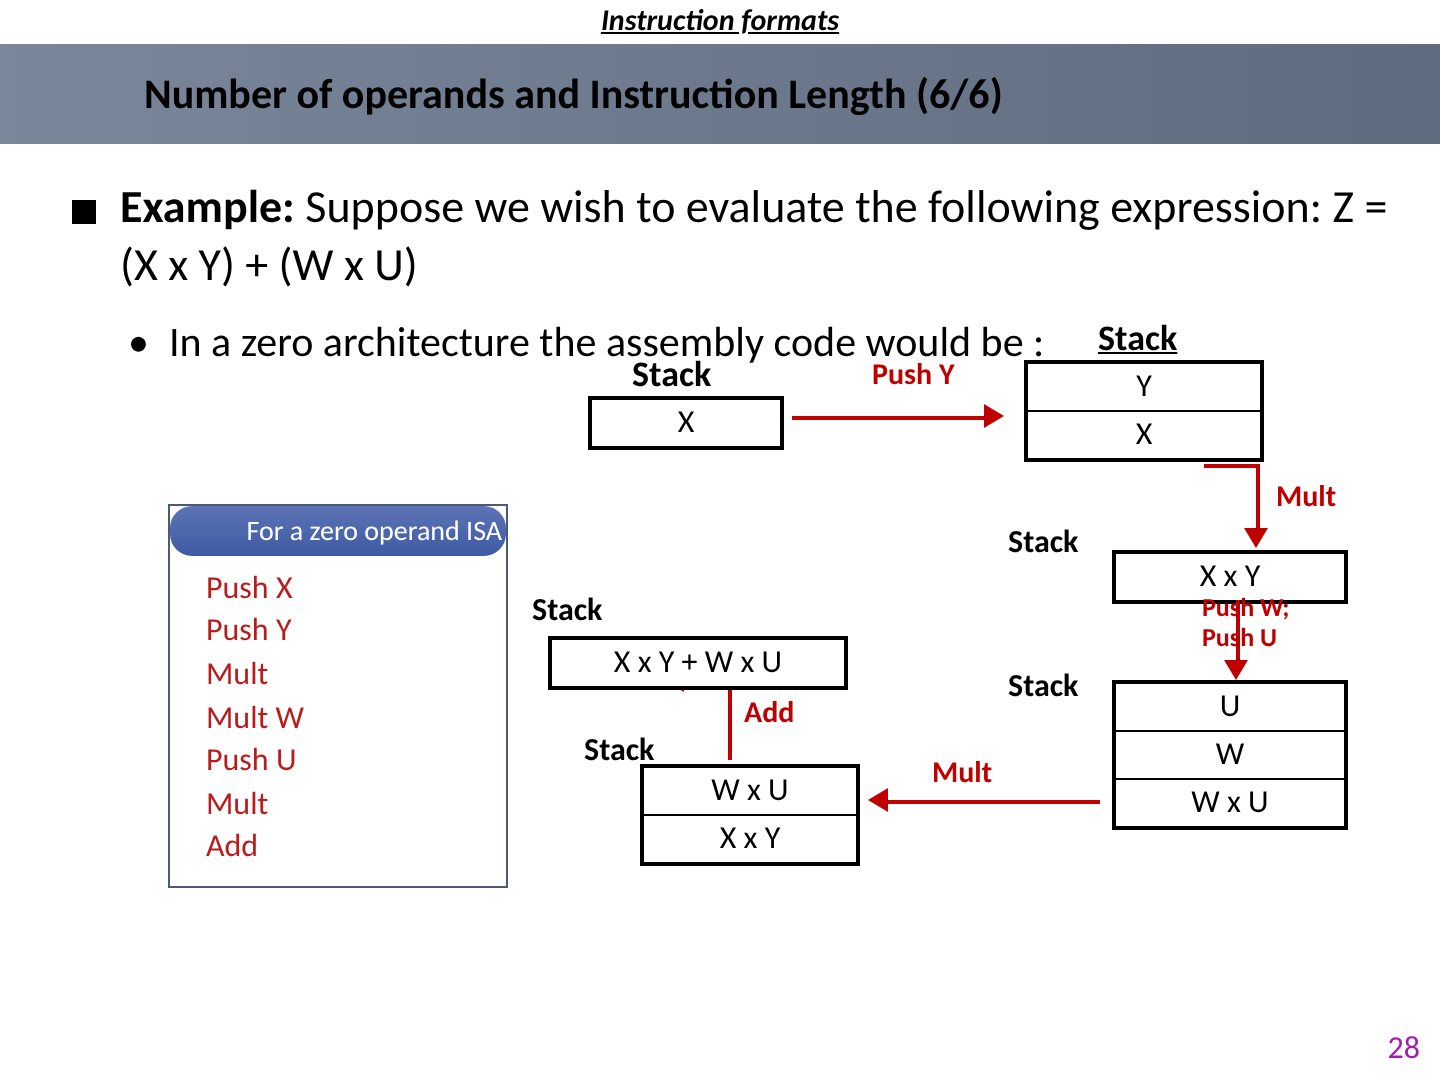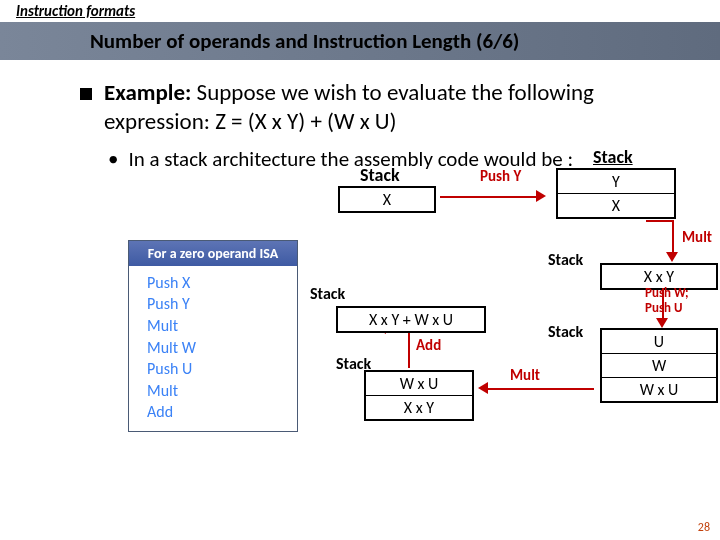--- a/index.html
+++ b/index.html
@@ -11,36 +11,36 @@
     position: relative;
     overflow: hidden;
   }
   .topic {
     font-style: italic;
     font-weight: bold;
     font-size: 15px;
     text-decoration: underline;
     padding: 2px 16px;
     color: #000;
+    text-align: center;
   }
   .titlebar {
     background: linear-gradient(to right, #7a8699 0%, #5f6b7e 100%);
-    height: 38px;
+    height: 50px;
     display: flex;
     align-items: center;
-    padding-left: 90px;
+    padding-left: 72px;
   }
   .title {
     font-weight: bold;
     font-size: 21px;
     color: #000;
   }
   .content {
     padding: 18px 24px 0 24px;
-    margin-left: 44px;
   }
   .bullet-main {
     display: flex;
     font-size: 23px;
     line-height: 1.25;
     margin-bottom: 10px;
     color: #000;
   }
   .bullet-main .sq {
     width: 12px; height: 12px; background:#000; flex:0 0 12px; margin:10px 12px 0 12px;
@@ -61,30 +61,31 @@
   .isa-box {
     position: absolute;
     left: 60px; top: 72px;
     width: 170px;
     border: 1px solid #4a5a75;
     background:#fff;
   }
   .isa-head {
     background: linear-gradient(#5d74b5,#3e5aa3);
     color:#fff;
-    font-weight:bold;
+    font-weight:normal;
     font-size:14px;
-    text-align:center;
+    text-align:right;
     padding:4px 2px;
+    border-radius:11px;
   }
   .isa-body {
     padding: 6px 0 8px 18px;
     font-size:16px;
     line-height:1.35;
-    color:#3b82f6;
+    color:#b91c1c;
   }
   .stack-label {
     position:absolute;
     font-weight:bold;
     font-size:18px;
     color:#000;
   }
   .stack-box {
     position:absolute;
     border:2px solid #000;
@@ -123,42 +124,42 @@
     width:0;height:0;
     border-left:6px solid transparent;
     border-right:6px solid transparent;
     border-top:10px solid #c00000;
   }
   .arrow-line-h { position:absolute; height:2px; background:#c00000; }
   .arrow-line-v { position:absolute; width:2px; background:#c00000; }
   .page-num {
     position:absolute;
     right:10px; bottom:6px;
-    font-size:12px;
-    color:#c2410c;
+    font-size:16px;
+    color:#a21caf;
   }
 </style>
 </head>
 <body>
 
 <div class="topic">Instruction formats</div>
 <div class="titlebar">
   <div class="title">Number of operands and Instruction Length (6/6)</div>
 </div>
 
 <div class="content">
   <div class="bullet-main">
     <div class="sq"></div>
     <div>
       <b>Example:</b><span> Suppose we wish to evaluate the following expression: Z = (X x Y) + (W x U)</span>
     </div>
   </div>
   <div class="bullet-sub">
     <div class="dot">•</div>
-    <div>In a stack architecture the assembly code would be :</div>
+    <div>In a zero architecture the assembly code would be :</div>
   </div>
 
   <div class="diagram">
 
     <div class="isa-box">
       <div class="isa-head">For a zero operand ISA</div>
       <div class="isa-body">
         <div>Push X</div>
         <div>Push Y</div>
         <div>Mult</div>
@@ -215,20 +216,20 @@
       <div class="stack-cell">W x U</div>
       <div class="stack-cell">X x Y</div>
     </div>
 
     <div class="redtxt" style="left:348px;top:168px">Add</div>
     <div class="arrow-line-v" style="left:340px;top:160px;height:40px"></div>
     <div class="arrow-line-h" style="left:318px;top:160px;width:24px"></div>
     <div class="arrow-l" style="left:308px;top:154px"></div>
 
     <div class="stack-label" style="left:242px;top:116px;font-size:16px">Stack</div>
-    <div class="stack-box" style="left:268px;top:138px;width:150px">
+    <div class="stack-box" style="left:250px;top:138px;width:150px">
       <div class="stack-cell">X x Y + W x U</div>
     </div>
 
   </div>
 </div>
 
 <div class="page-num">28</div>
 
 </body></html>

